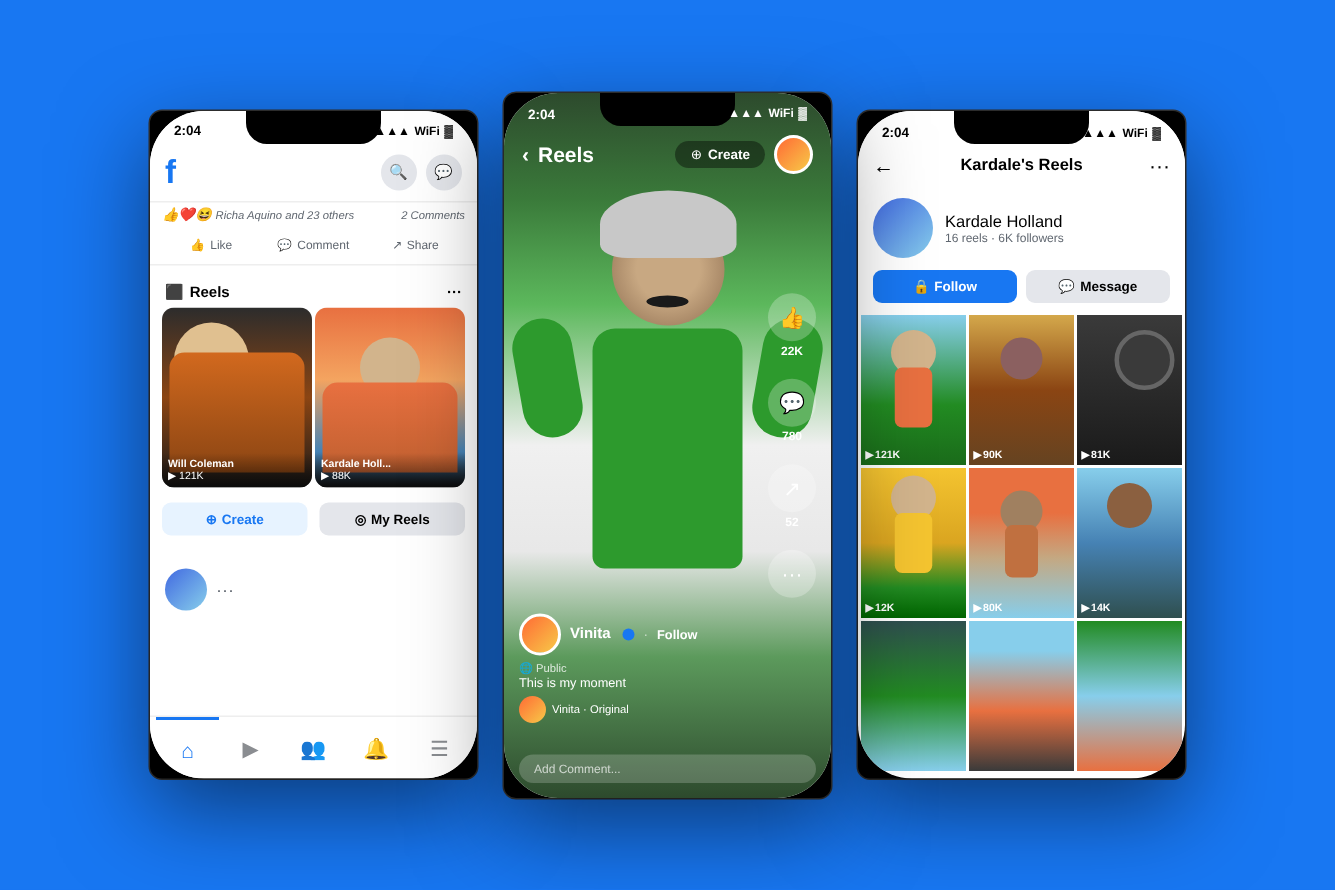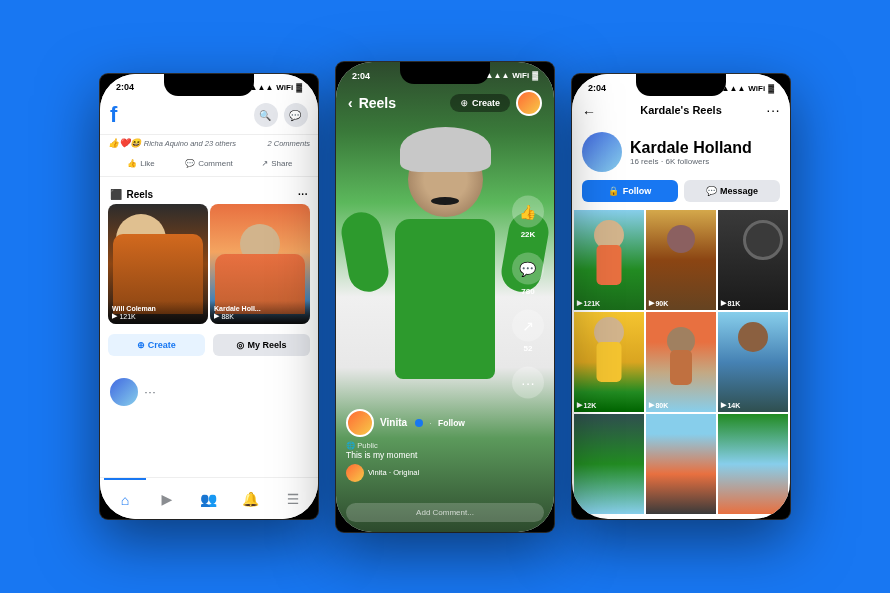--- a/index.html
+++ b/index.html
@@ -430,21 +430,20 @@
     .comment-bar {
       position: absolute;
       bottom: 10px;
       left: 0;
       right: 0;
       padding: 0 10px;
       display: flex;
       align-items: center;
       gap: 6px;
       z-index: 5;
-      text-align: center;
     }
     .comment-input-fake {
       flex: 1;
       background: rgba(255,255,255,0.2);
       border-radius: 20px;
       padding: 5px 10px;
       font-size: 8px;
       color: rgba(255,255,255,0.7);
     }
 
@@ -469,22 +468,22 @@
       gap: 8px;
     }
     .profile-avatar {
       width: 40px;
       height: 40px;
       border-radius: 50%;
       background: linear-gradient(135deg, #4169E1, #87CEEB);
       flex-shrink: 0;
     }
     .profile-name {
-      font-size: 16px;
-      font-weight: 700;
+      font-size: 11px;
+      font-weight: 400;
       color: #000;
     }
     .profile-stats {
       font-size: 8px;
       color: #606770;
     }
     .profile-actions {
       display: flex;
       gap: 6px;
       padding: 0 10px 8px;

